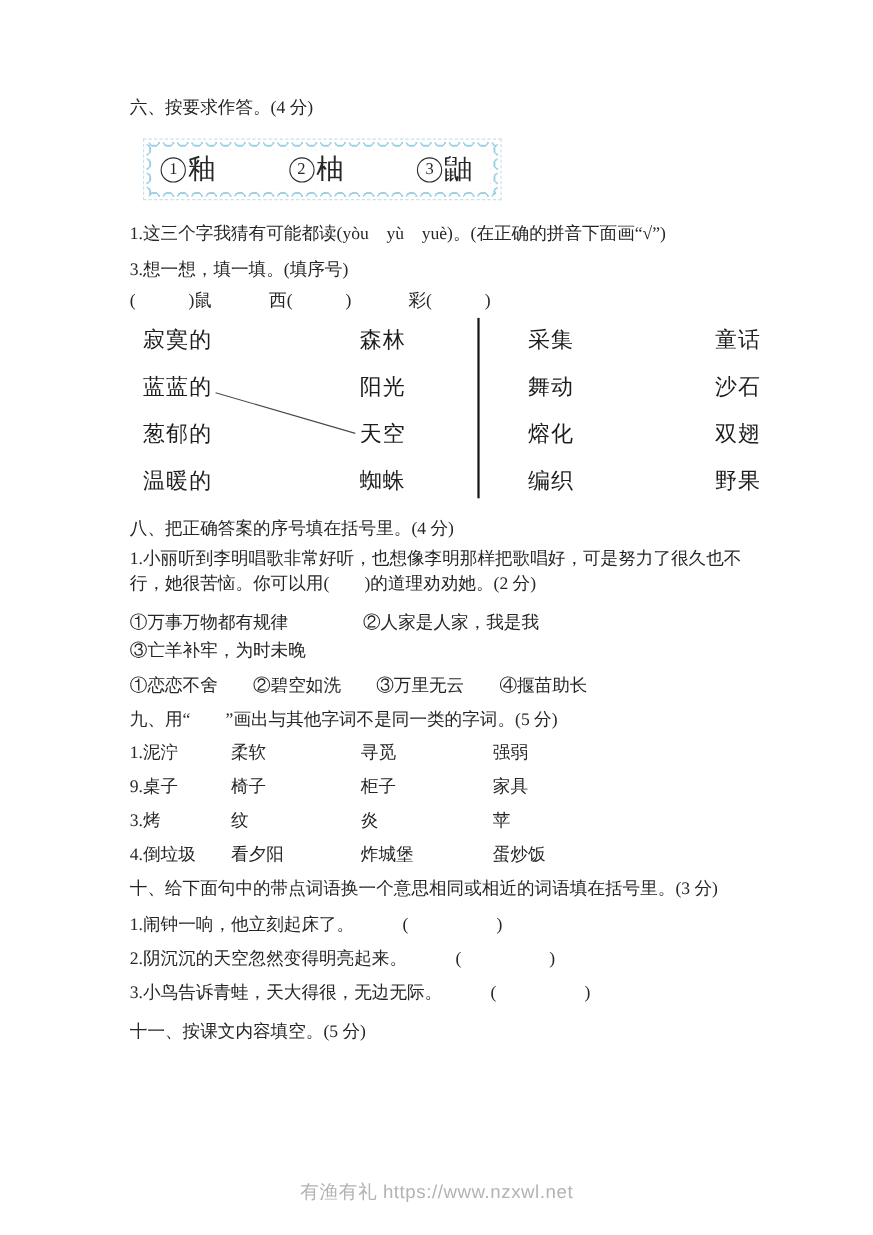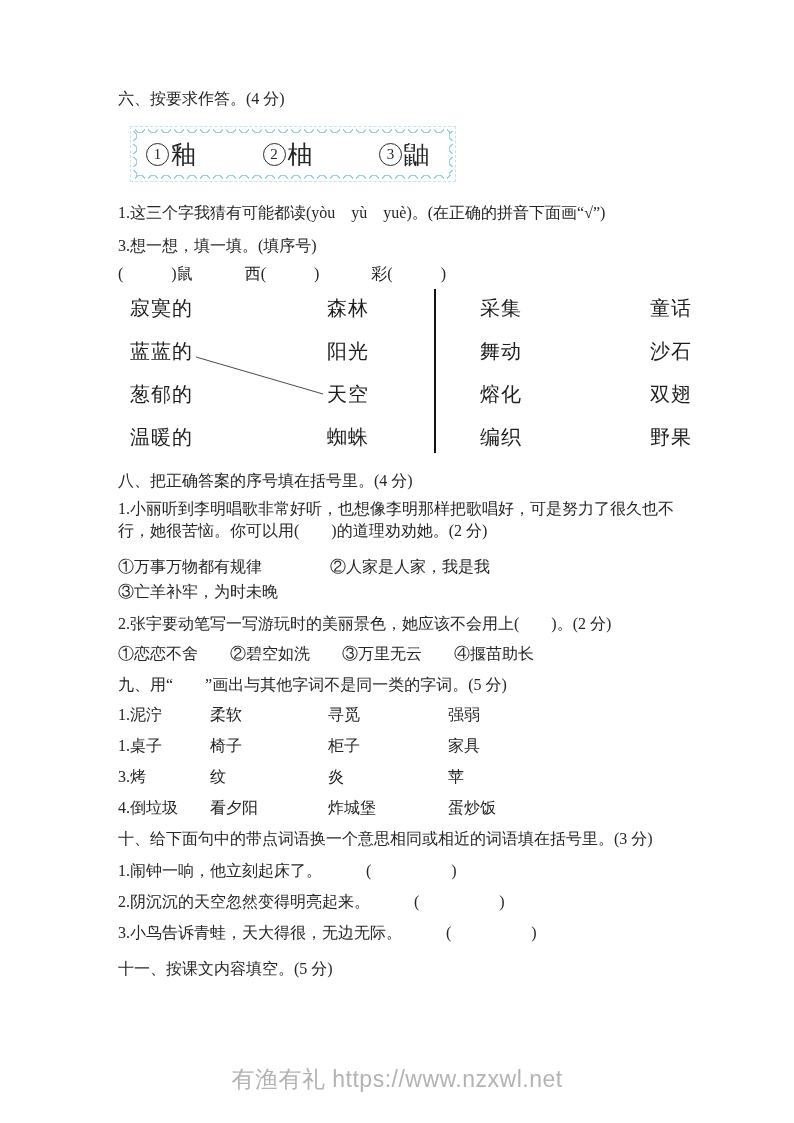--- a/index.html
+++ b/index.html
@@ -84,21 +84,21 @@
   .s10-title{ margin-bottom:10px; }
   .s10-item{ margin-bottom:9px; }
   .s10-item .blank{ margin-left:44px; }
 
   .s11-title{ margin-top:14px; }
 
   .footer{
     position:absolute; left:0; right:0; bottom:28px;
     text-align:center;
     font-family:"Liberation Sans","DejaVu Sans",sans-serif;
-    font-size:23px; color:#b3b3b3; letter-spacing:0.5px;
+    font-size:17px; color:#b3b3b3; letter-spacing:0.5px;
   }
 </style>
 </head>
 <body>
 
 <div class="page">
 
   <section>
     <p class="sec-title">六、按要求作答。(4 分)</p>
 
@@ -170,34 +170,33 @@
   </section>
 
   <section>
     <p class="sec-title" style="margin-bottom:6px">八、把正确答案的序号填在括号里。(4 分)</p>
     <p class="para">1.小丽听到李明唱歌非常好听，也想像李明那样把歌唱好，可是努力了很久也不行，她很苦恼。你可以用(　　)的道理劝劝她。(2 分)</p>
     <p class="opts-row">
       <span class="opt1">①万事万物都有规律</span>
       <span>②人家是人家，我是我</span>
     </p>
     <p class="opt-single">③亡羊补牢，为时未晚</p>
-    <p class="q2-line">2.张宇要动笔写一写游玩时的美丽景色，她应该不会用上(　　)。(2 分)</p>
     <p class="opts-inline">①恋恋不舍　　②碧空如洗　　③万里无云　　④揠苗助长</p>
   </section>
 
   <section>
     <p class="sec-title s9-title">九、用“　　”画出与其他字词不是同一类的字词。(5 分)</p>
     <div class="word-row">
       <span>1.泥泞</span>
       <span>柔软</span>
       <span>寻觅</span>
       <span>强弱</span>
     </div>
     <div class="word-row">
-      <span>1.桌子</span>
+      <span>9.桌子</span>
       <span>椅子</span>
       <span>柜子</span>
       <span>家具</span>
     </div>
     <div class="word-row">
       <span>3.烤</span>
       <span>纹</span>
       <span>炎</span>
       <span>苹</span>
     </div>

